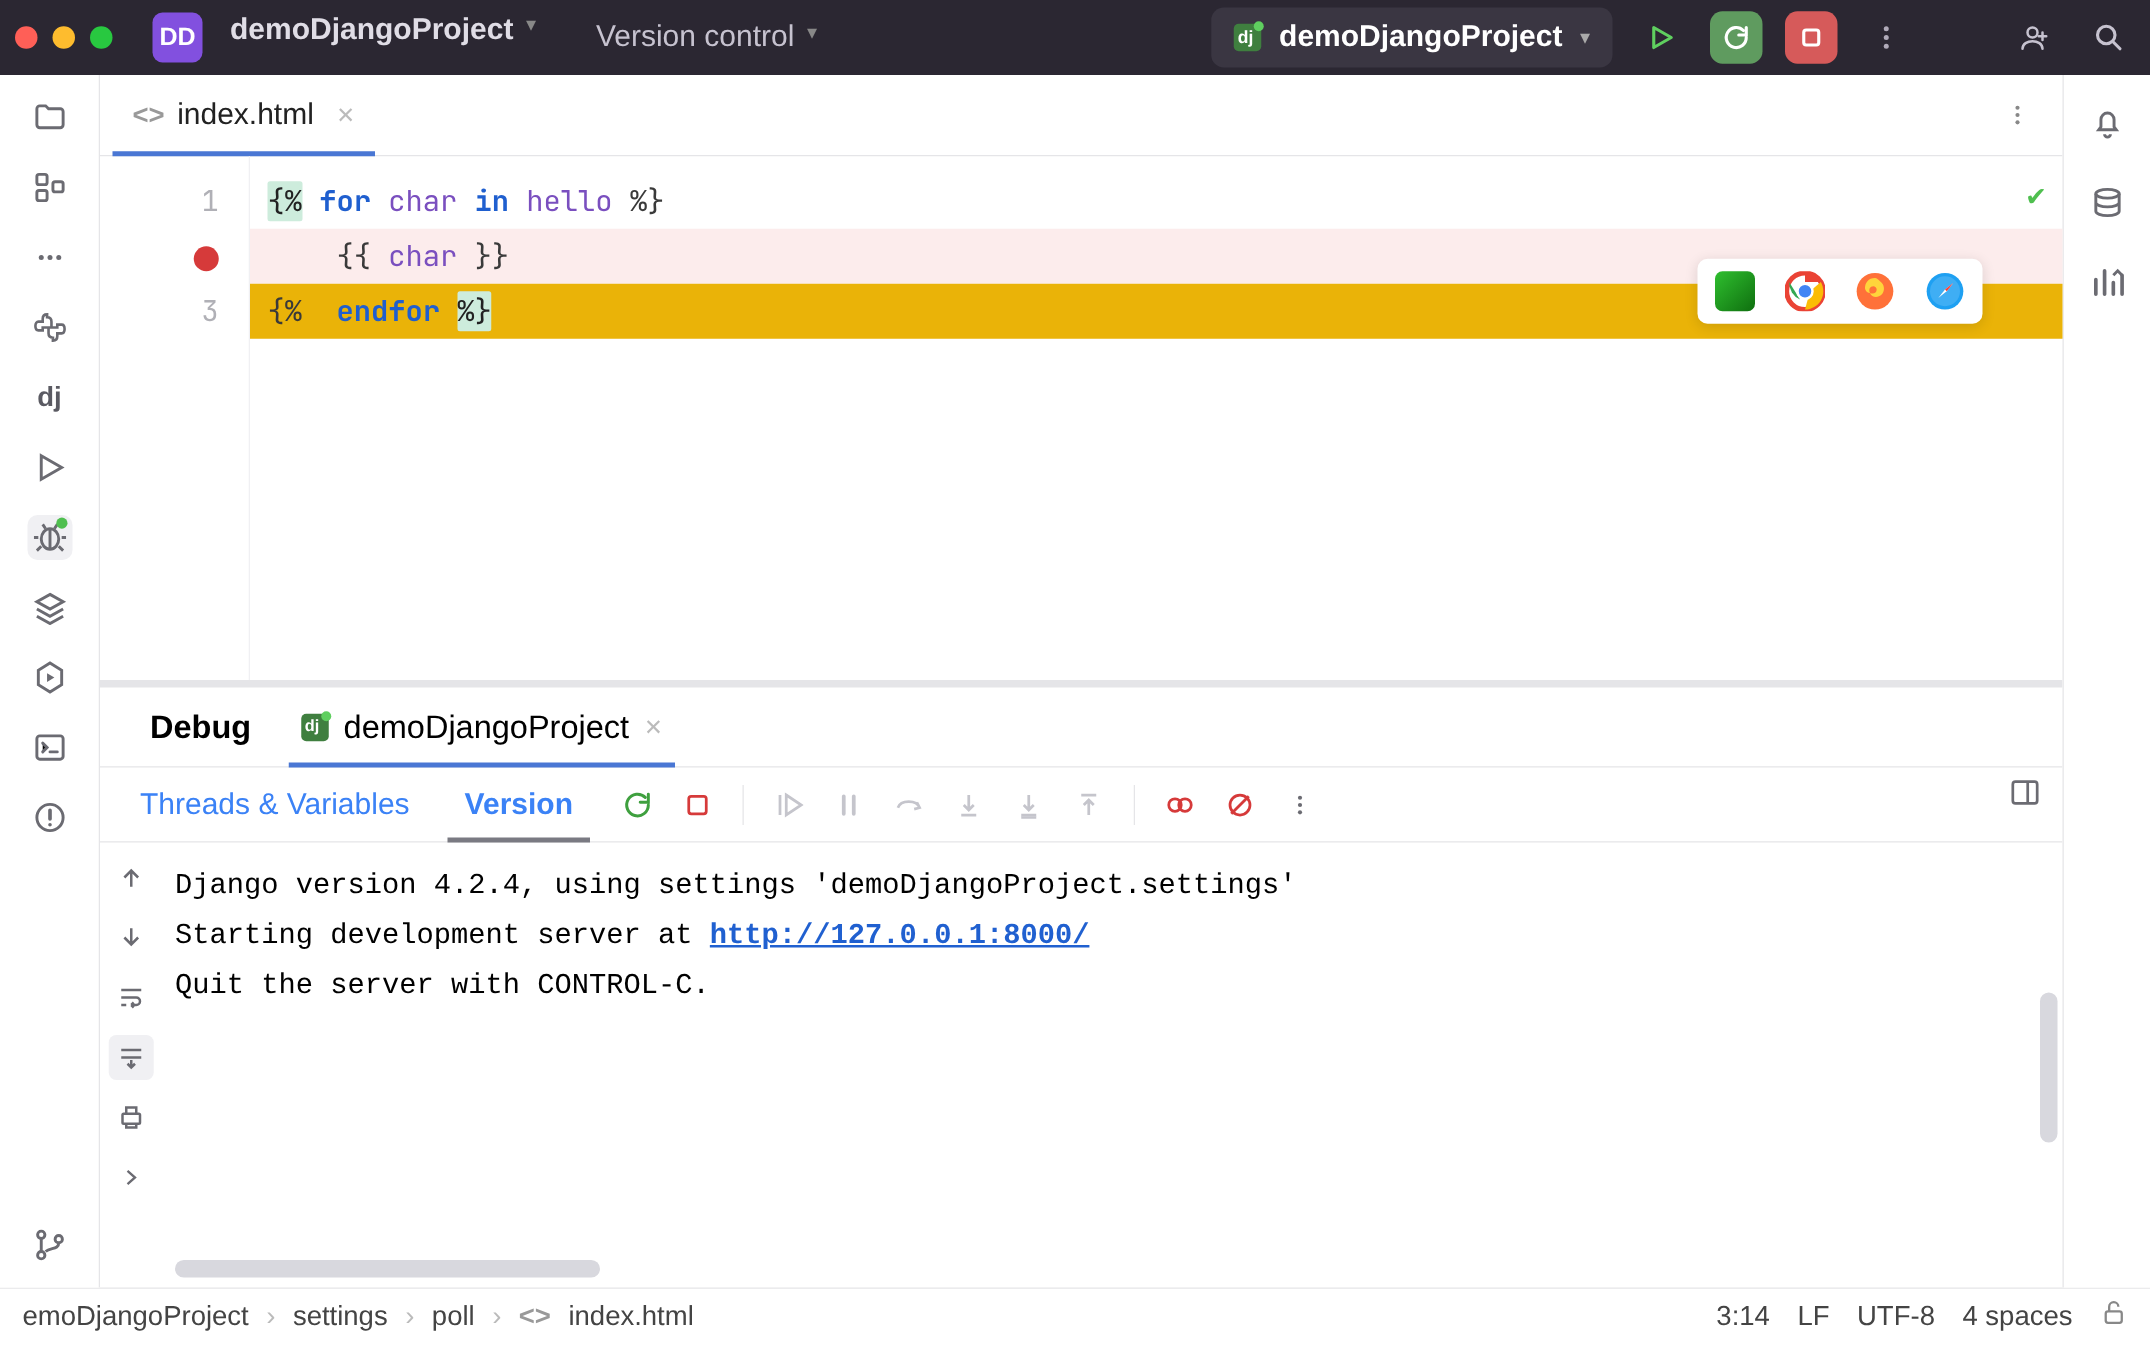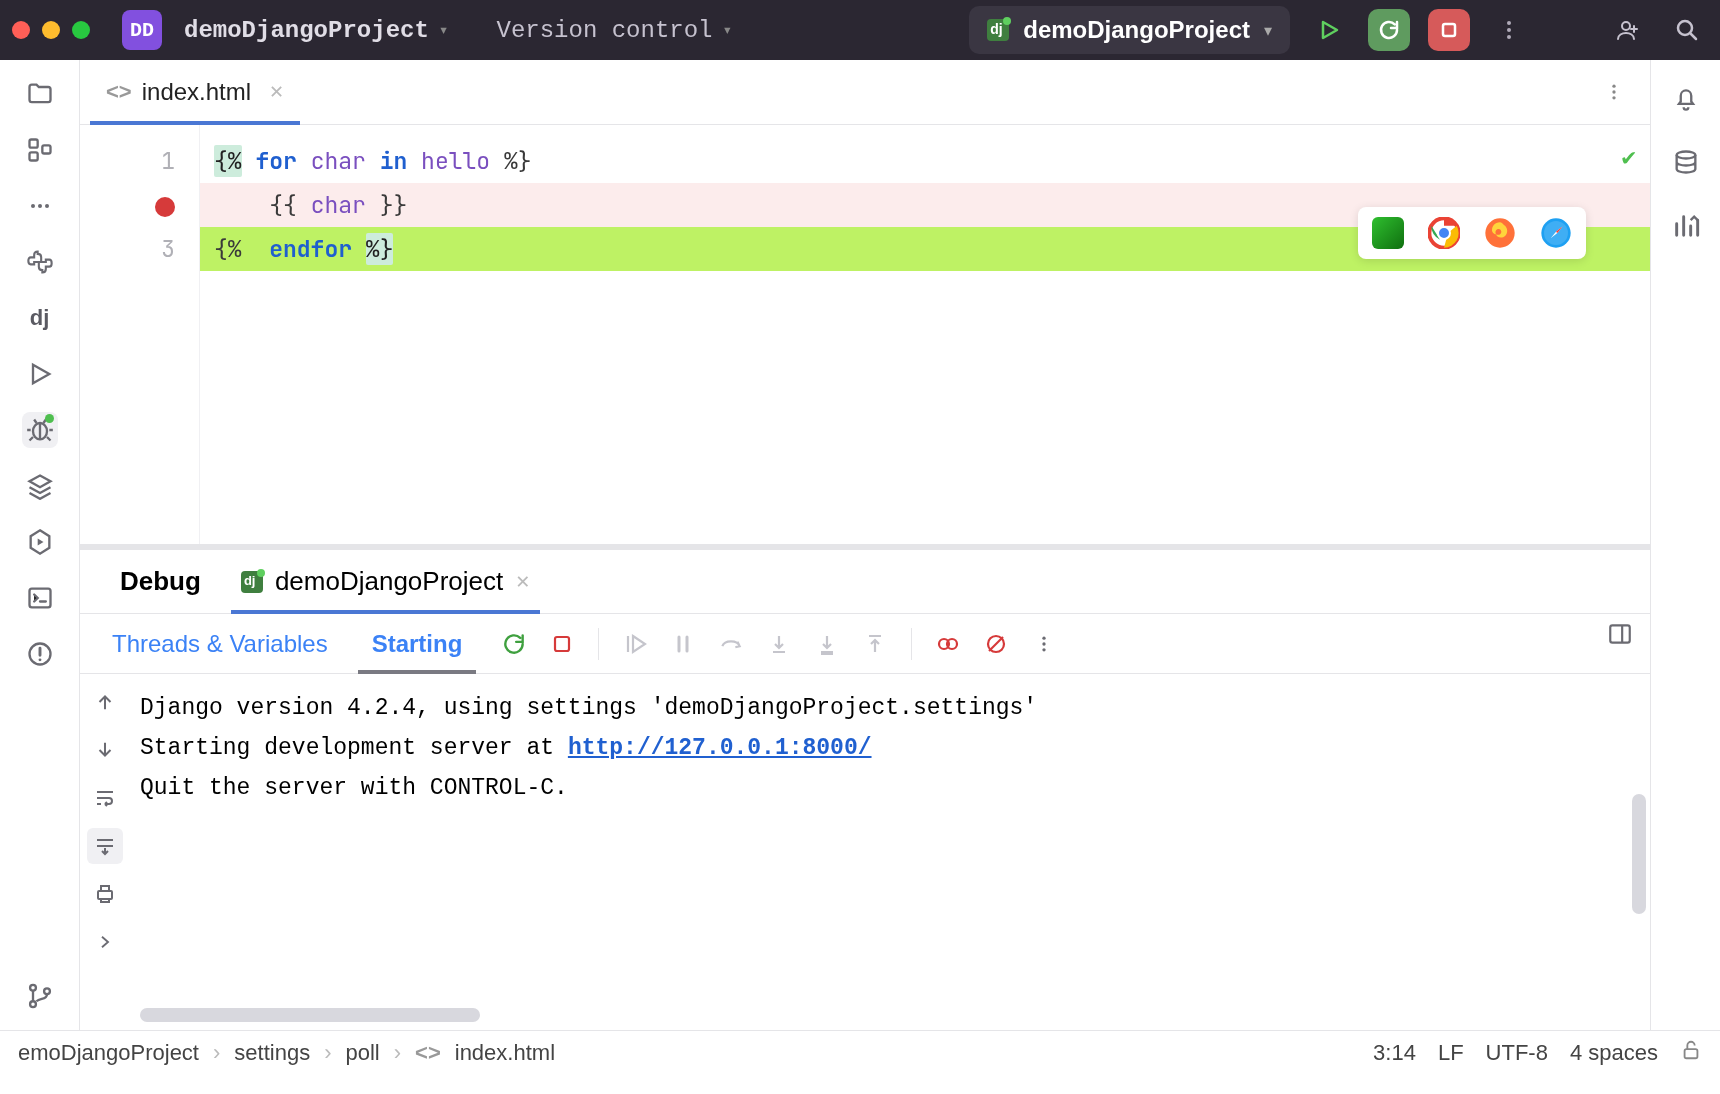--- a/index.html
+++ b/index.html
@@ -3,21 +3,21 @@
 <meta charset="utf-8">
 <style>
 * { margin:0; padding:0; box-sizing:border-box; }
 html,body { width:1720px; height:1094px; font-family:-apple-system, BlinkMacSystemFont, 'Segoe UI', sans-serif; background:#fff; overflow:hidden; }
 .titlebar { height:60px; background:#2b2732; display:flex; align-items:center; padding:0 12px; color:#d0cdd6; }
 .traffic { display:flex; gap:12px; margin-right:28px; }
 .dot { width:18px; height:18px; border-radius:50%; }
 .dot.red{background:#ff5f57;} .dot.yellow{background:#febc2e;} .dot.green{background:#28c840;}
 .dd-badge{ width:40px; height:40px; border-radius:8px; background:#8250df; color:#fff; display:flex; align-items:center; justify-content:center; font-weight:700; font-size:20px; margin-right:12px;}
 .tb-proj{ font-size:24px; font-weight:600; color:#e0dde6; }
-.tb-drop{ display:flex; align-items:center; gap:10px; margin-right:40px; padding:6px 4px; border-radius:6px; cursor:pointer;font-family:Liberation Mono, monospace;}
+.tb-drop{ display:flex; gap:10px; margin-right:40px; padding:6px 4px; border-radius:6px; cursor:pointer;}
 .tb-drop .chev{color:#888;}
 .tb-center{ flex:1; }
 .tb-run{ display:flex; align-items:center; gap:18px; }
 .runcfg{ display:flex; align-items:center; gap:14px; background:#3a3642; padding:10px 18px; border-radius:10px; }
 .runcfg .djicon{width:22px;height:22px;background:#3f7f3f;border-radius:4px;display:inline-block;position:relative;}
 .runcfg .djicon::after{content:'dj';color:#fff;font-size:14px;font-weight:700;position:absolute;top:2px;left:3px;}
 .runcfg .rdot{width:8px;height:8px;background:#5fcf5f;border-radius:50%;position:absolute;top:-2px;right:-2px;}
 .runcfg span.lbl{color:#fff;font-size:24px;font-weight:600;}
 .ibtn{ width:42px; height:42px; display:flex; align-items:center; justify-content:center; border-radius:10px; cursor:pointer; }
 .ibtn.green{ background:#5f9b5f; } .ibtn.red{ background:#d65a5a; }
@@ -39,21 +39,21 @@
 .tab .lbl{ font-size:24px; color:#222;}
 .tab .x{ color:#bbb; margin-left:8px; font-size:18px;}
 .tabs .tabgap{flex:1;}
 .tabs .menu{ display:flex; align-items:center; padding:0 16px; color:#888; cursor:pointer;}
 .editor{ flex:1; display:flex; position:relative; font-family:'JetBrains Mono','Menlo',monospace; font-size:23px; min-height:0;}
 .gutter{ width:120px; text-align:right; padding:14px 24px 0 0; color:#b0b0b6; line-height:44px; border-right:1px solid #f0f0f3; user-select:none;}
 .gutter .bp{ display:inline-block; width:20px; height:20px; background:#d63a3a; border-radius:50%; vertical-align:middle;}
 .code{ flex:1; padding-top:14px; line-height:44px; position:relative;}
 .codeline{ padding-left:14px; white-space:pre;}
 .codeline.hl{ background:#fcecec;}
-.codeline.curs{ background:#bef264;}
+.codeline.curs{ background:#eab308;}
 .tk-tag{ background:#cdecdc; color:#222; border-radius:2px; padding:1px 0;}
 .tk-kw{ color:#1f5fcf; font-weight:600;}
 .tk-var{ color:#7a4fbf;}
 .tk-br{ color:#3a3a3a;}
 .inspect{ position:absolute; top:10px; right:14px; display:flex; align-items:center; gap:8px;}
 .inspect .chk{ color:#4fbf4f; font-size:24px;}
 .browsers{ position:absolute; top:82px; right:64px; background:#fff; box-shadow:0 2px 10px rgba(0,0,0,.12); border-radius:8px; padding:10px 14px; display:flex; gap:24px;}
 .bicon{width:32px;height:32px;border-radius:6px;}
 .hsplit{ height:6px; background:#e5e5e8; cursor:row-resize;}
 .debug{ height:480px; display:flex; flex-direction:column;}
@@ -290,21 +290,21 @@
           <span class="djicon2">
               <span class="rdot"></span>
             </span>
           <span>demoDjangoProject</span>
           <span style="color:#bbb;font-size:18px;">✕</span>
         </div>
       </div>
 
       <div class="dbg-tb">
         <div class="sub">Threads &amp; Variables</div>
-        <div class="sub active">Starting</div>
+        <div class="sub active">Version</div>
         <div class="icrow">
           <div class="tic">
               <svg width="26" height="26" viewBox="0 0 24 24">
                 <path d="M20 12a8 8 0 1 1-2.3-5.6M20 4v6h-6" fill="none" stroke="#3fa03f" stroke-width="2.2" stroke-linecap="round"></path>
               </svg>
             </div>
           <div class="tic">
               <svg width="24" height="24" viewBox="0 0 24 24">
                 <rect x="5" y="5" width="14" height="14" rx="2" fill="none" stroke="#d63a3a" stroke-width="2.2"></rect>
               </svg>

